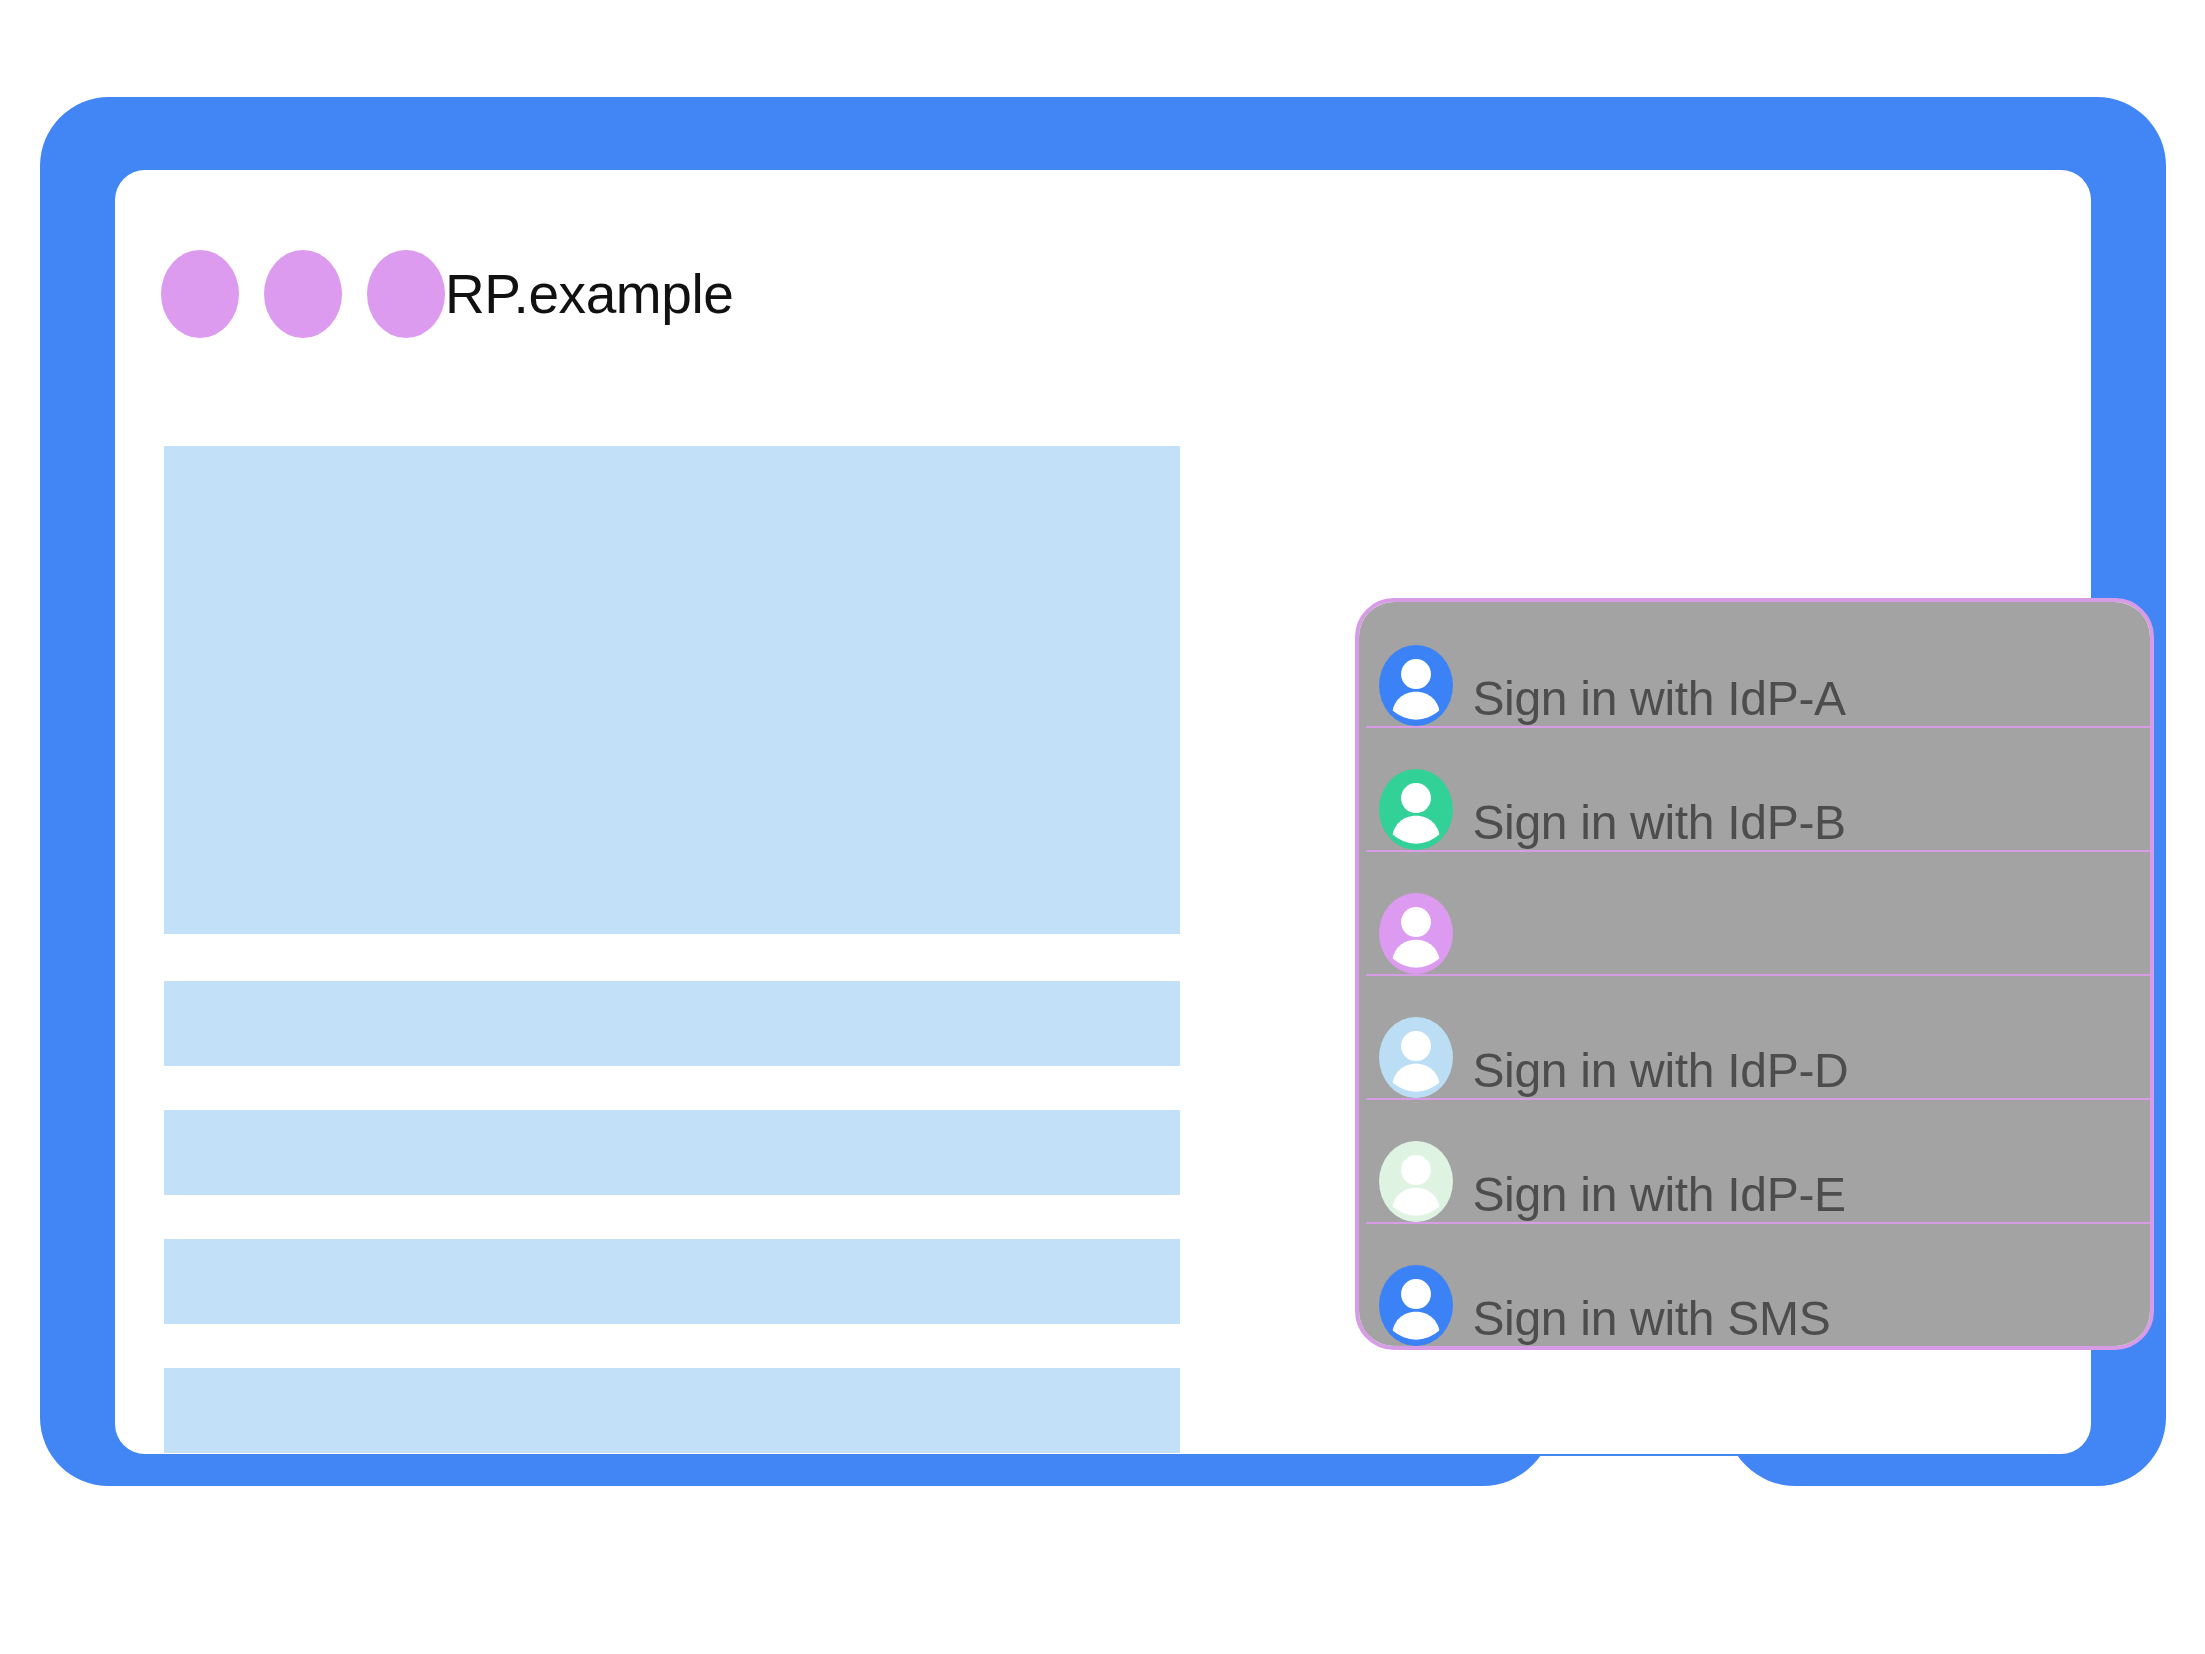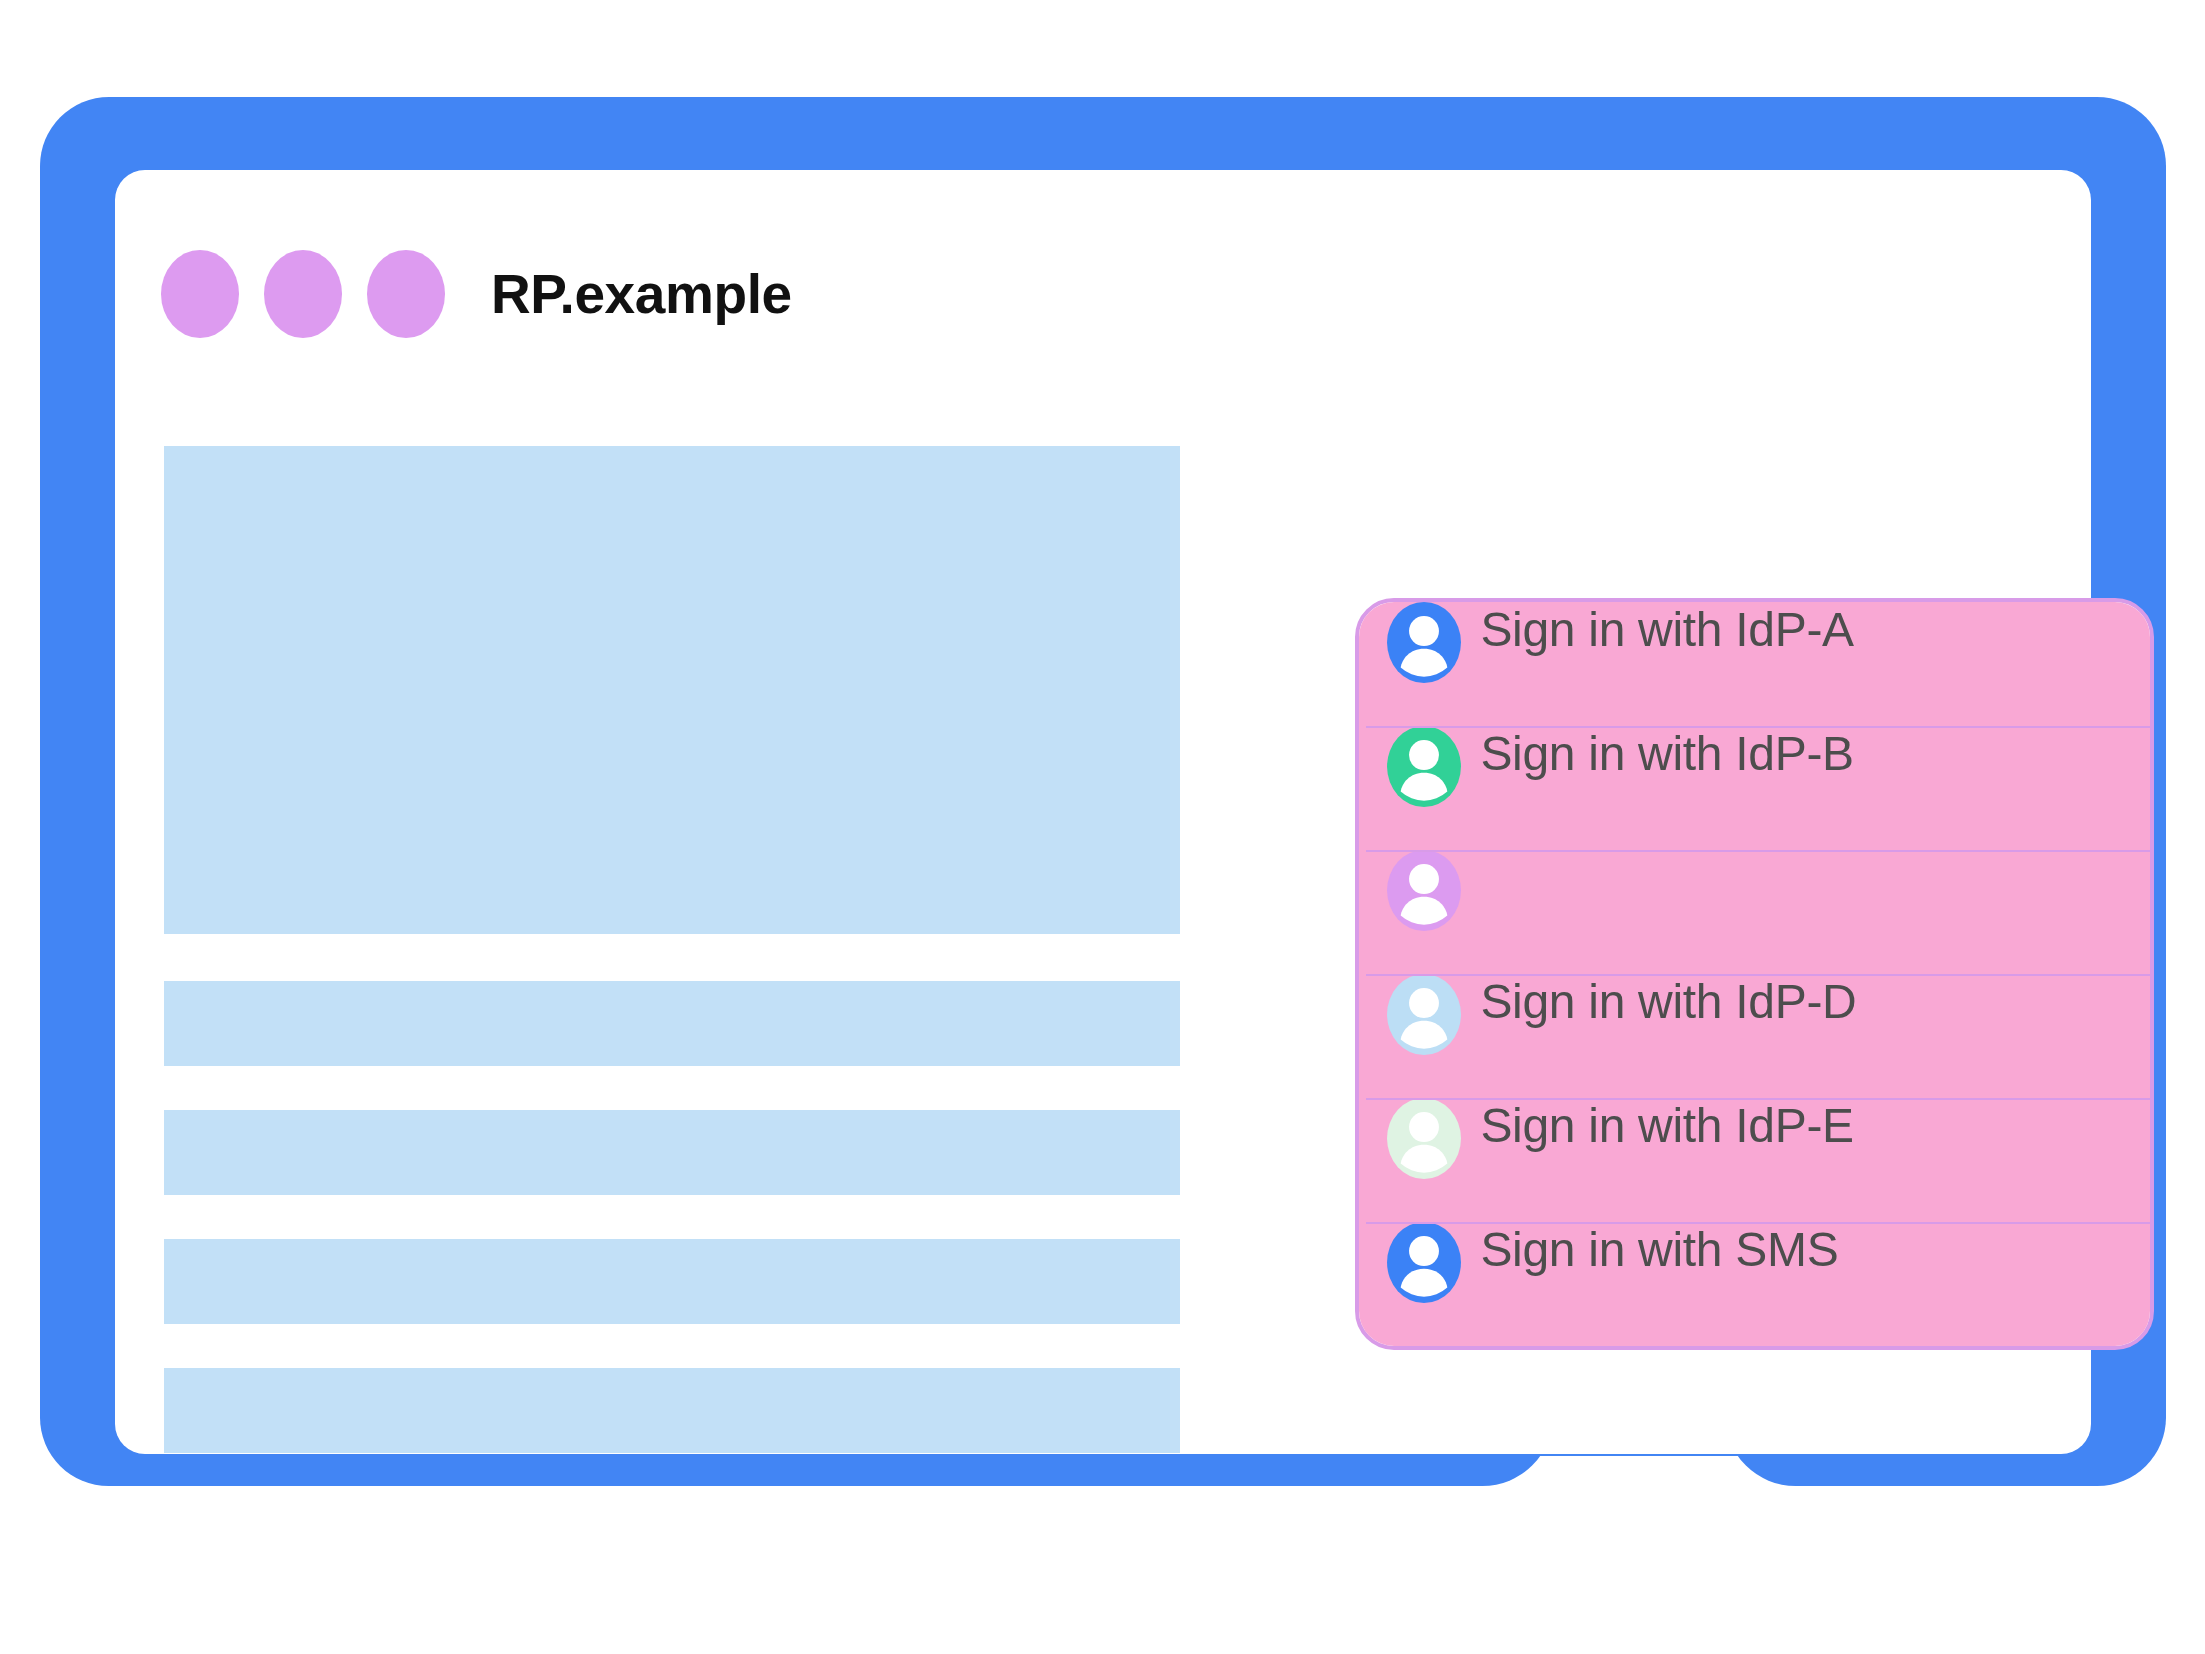--- a/index.html
+++ b/index.html
@@ -95,26 +95,25 @@
     align-items: center;
     gap: 25px;
   }
   .dot {
     width: 78px;
     height: 88px;
     border-radius: 50%;
     background: var(--dot-color, #DD9BF0);
   }
   .window-title {
-    margin-left: 46px;
     font-size: 55px;
     color: #111111;
     letter-spacing: -0.4px;
     white-space: nowrap;
-    font-weight: 700;
+    font-weight: 400;
   }
 
   
   .content-col {
     position: absolute;
     left: 49px;
     top: 276px;
     width: 1016px;
   }
   .ph {
@@ -133,25 +132,25 @@
     width: 799px;
     box-sizing: border-box;
     border: 4.4px solid var(--panel-border, #D89BE8);
     border-radius: 39px;
     background: #ffffff;
     overflow: hidden;
   }
   .account-row {
     position: relative;
     display: flex;
-    align-items: flex-start;
+    align-items: flex-end;
     height: 124px;
-    padding-left: 28px;
+    padding-left: 20px;
     box-sizing: border-box;
-    background: #f9a8d4;
+    background: #a3a3a3;
   }
   .account-row + .account-row::before {
     content: "";
     position: absolute;
     left: 7px;
     right: 0;
     top: 0;
     height: 1.8px;
     background: var(--panel-border, #D89BE8);
   }

